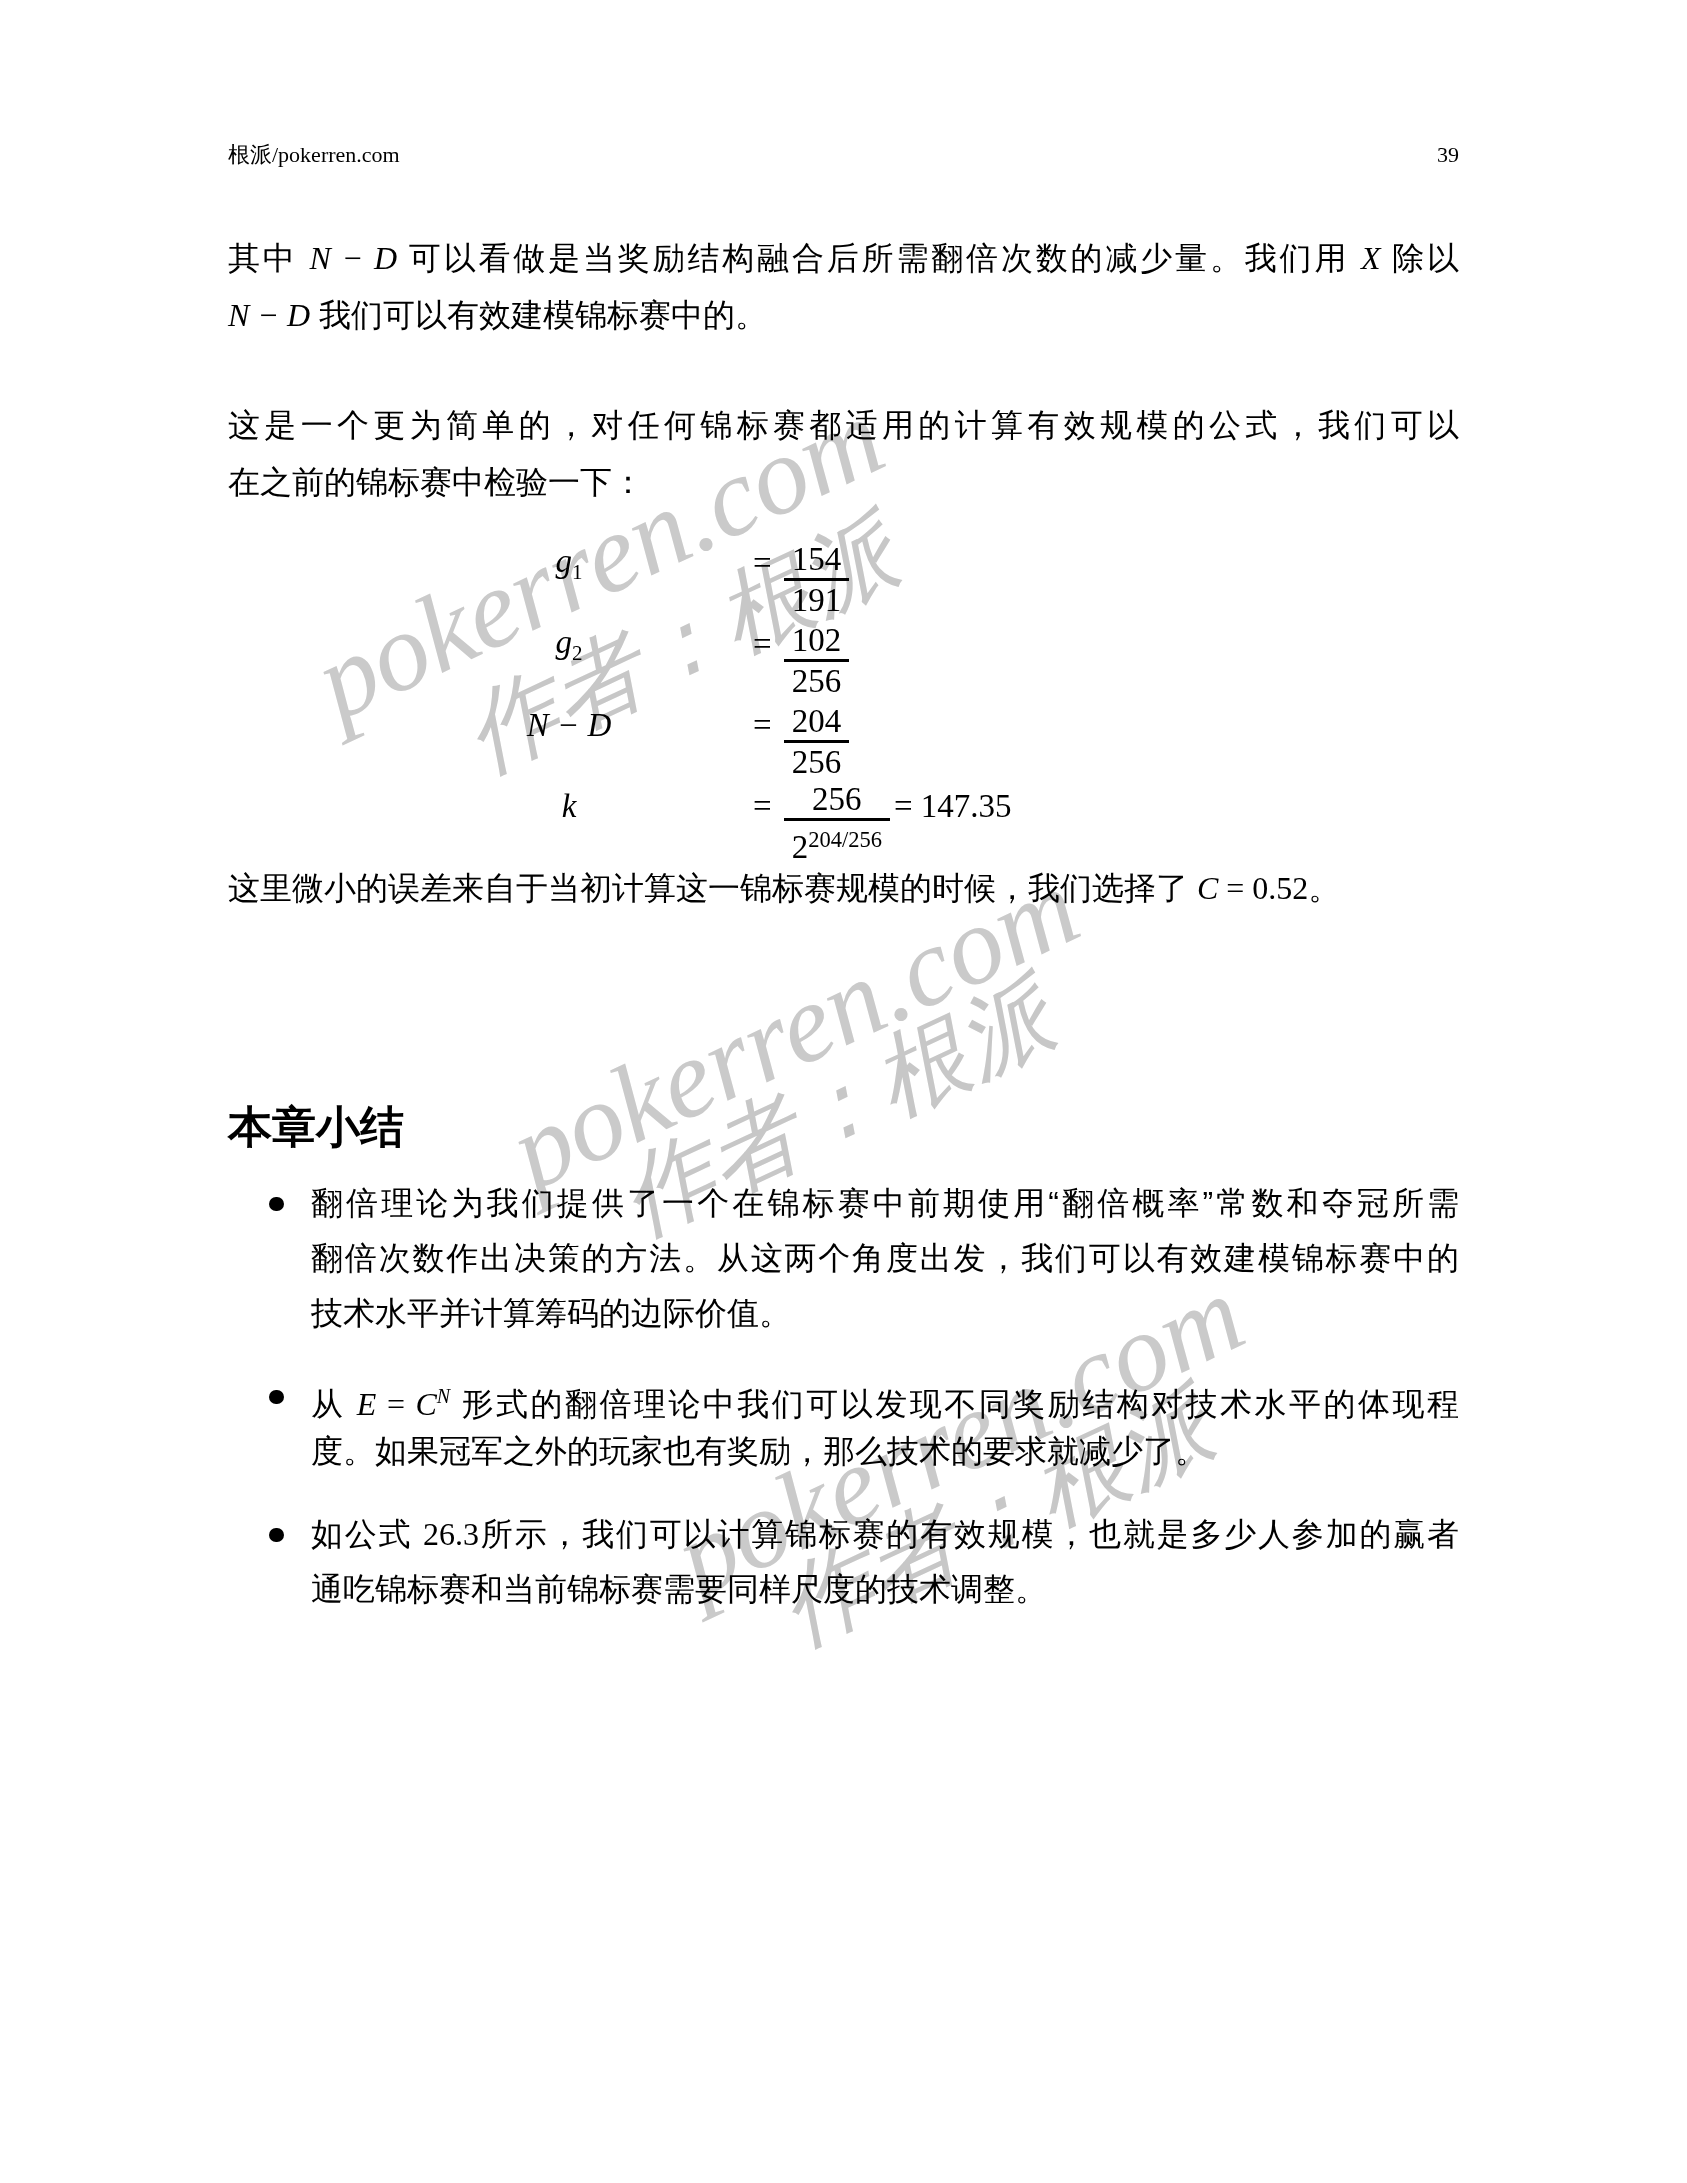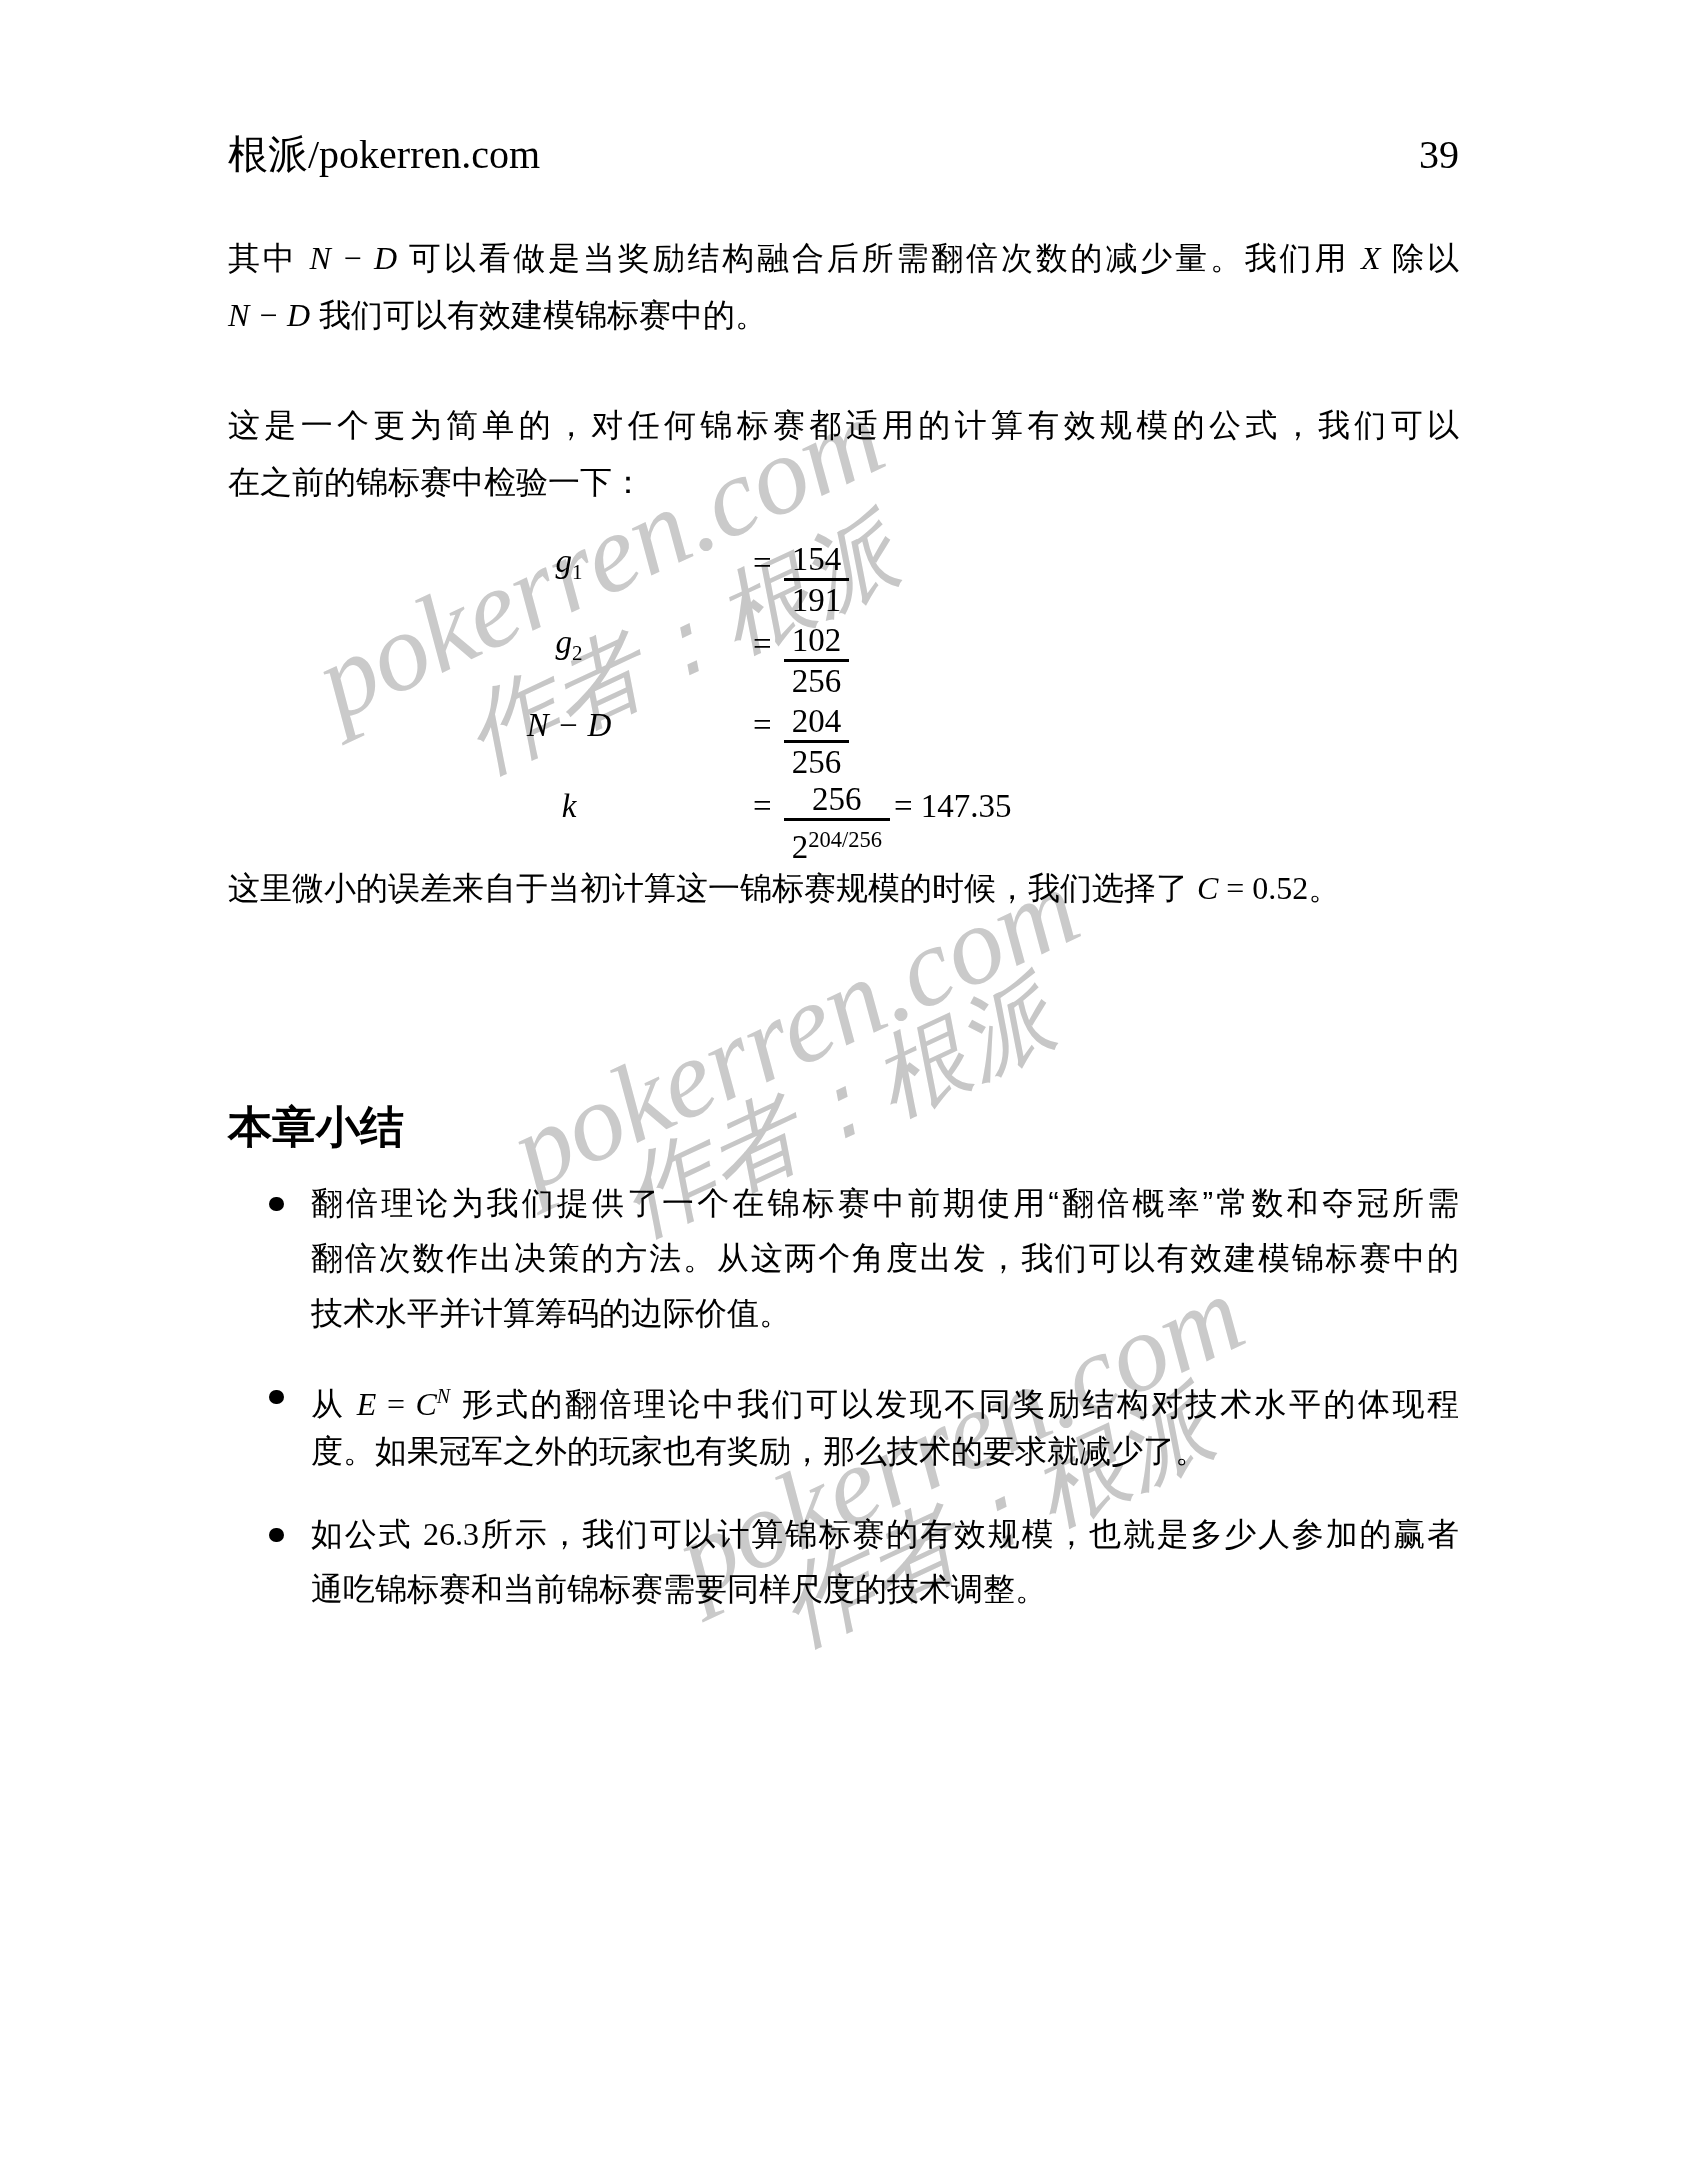--- a/index.html
+++ b/index.html
@@ -35,21 +35,21 @@
 
   
   .content { position: absolute; inset: 0; z-index: 1; }
 
   .header {
     position: absolute;
     left: 228px; right: 228px; top: 136px;
     display: flex;
     justify-content: space-between;
     font-family: "Liberation Serif", serif;
-    font-size: 40px;
+    font-size: 22px;
     line-height: 37px;
   }
 
   .para {
     position: absolute;
     left: 228px; width: 1231px;
     font-size: 32px;
   }
   .para .line { height: 57px; line-height: 57px; }
   .just { text-align: justify; text-align-last: justify; }

